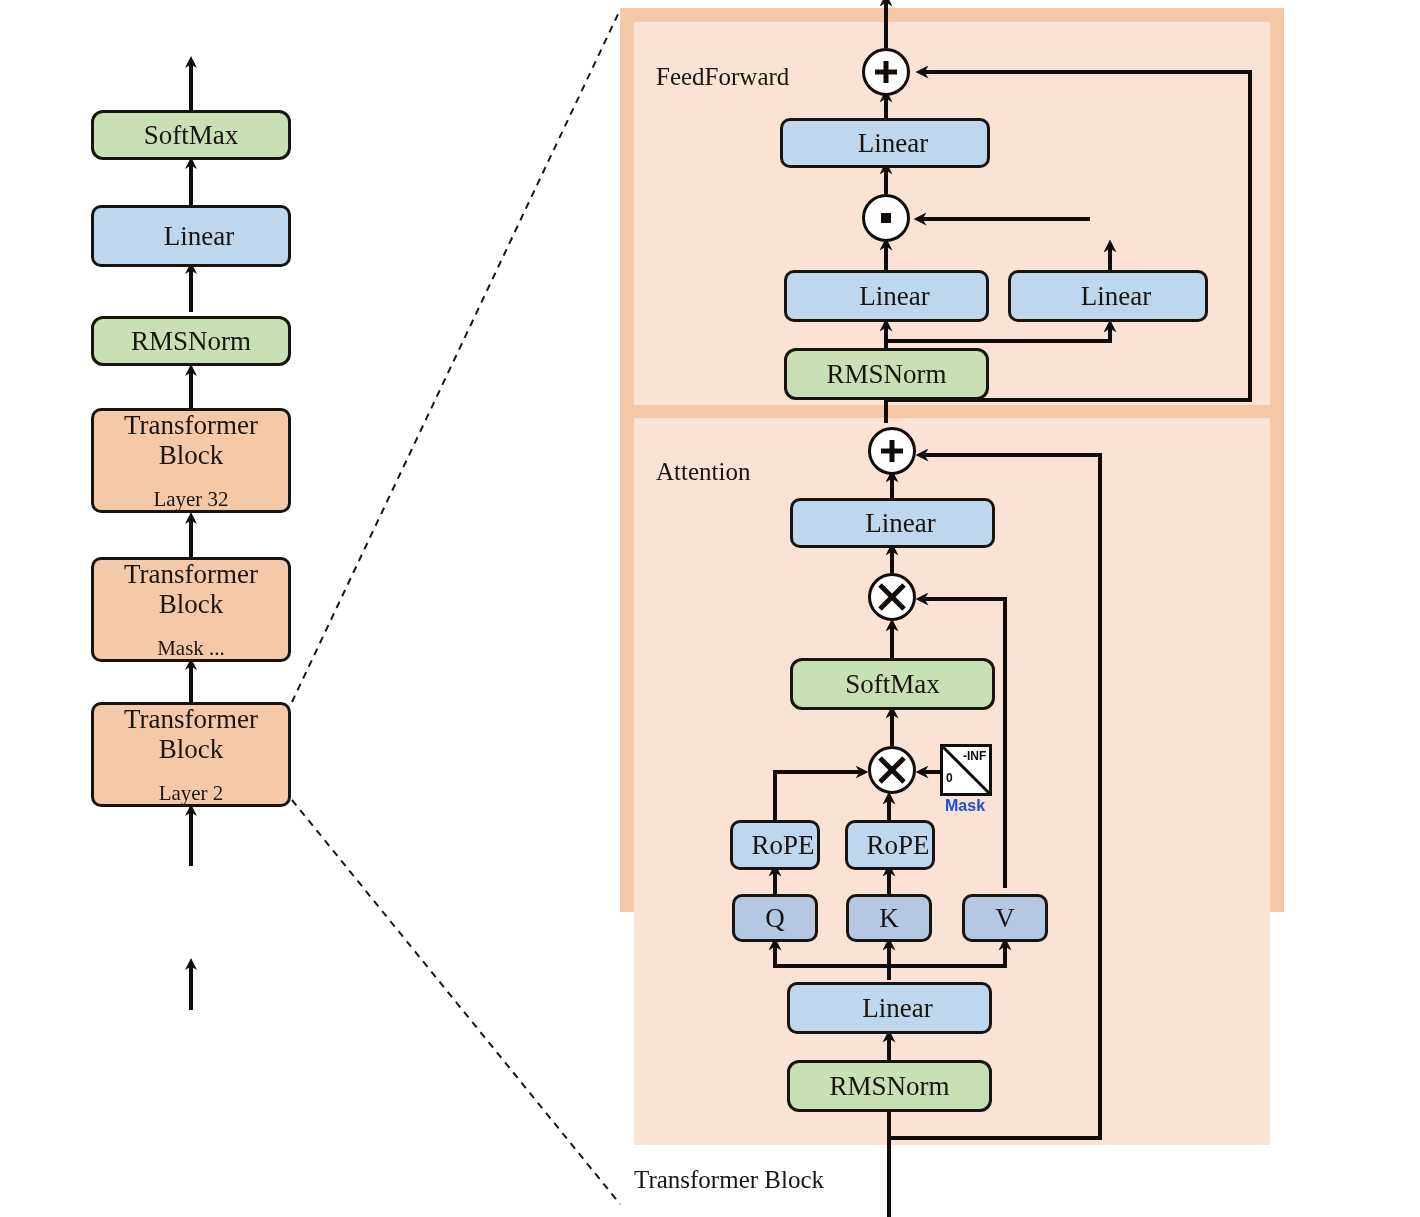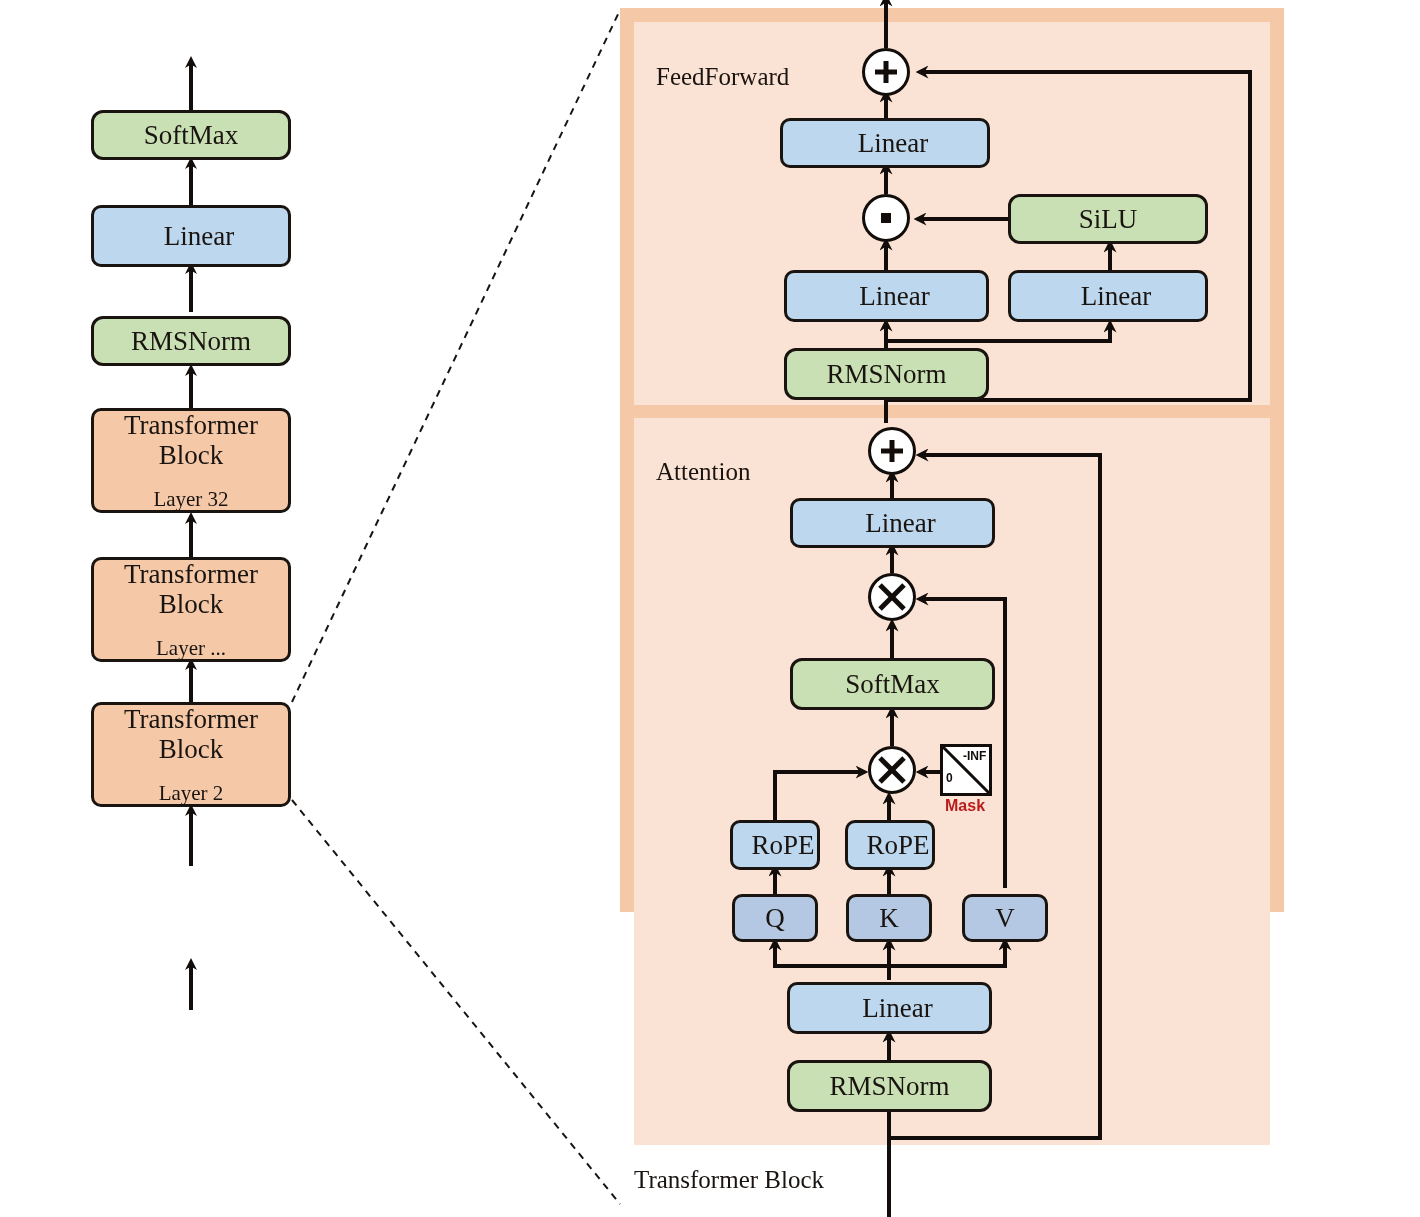--- a/index.html
+++ b/index.html
@@ -66,21 +66,21 @@
     width:52px;height:52px;
     border:3px solid #120d0a;
     background:#ffffff;
     box-sizing:border-box;
   }
   .mask-caption{
     position:absolute;
     font-size:16px;
     font-family:"Liberation Sans", sans-serif;
     font-weight:bold;
-    color:#b91c1c;
+    color:#1d4ed8;
     white-space:nowrap;
   }
   .mask-inf, .mask-zero{
     position:absolute;
     font-size:12px;
     font-family:"Liberation Sans", sans-serif;
     font-weight:bold;
     color:#120d0a;
     white-space:nowrap;
   }
@@ -132,21 +132,21 @@
     <span class="main">RMSNorm</span>
   </div>
 
   <div class="node orange left-node" style="left:91px;top:408px;height:105px;">
     <span class="main">Transformer Block</span>
     <span class="sub">Layer 32</span>
   </div>
 
   <div class="node orange left-node" style="left:91px;top:557px;height:105px;">
     <span class="main">Transformer Block</span>
-    <span class="sub">Layer ...</span>
+    <span class="sub">Mask ...</span>
   </div>
 
   <div class="node orange left-node" style="left:91px;top:702px;height:105px;">
     <span class="main">Transformer Block</span>
     <span class="sub">Layer 2</span>
   </div>
 
 
   <div id="outer-panel">
 
@@ -236,23 +236,20 @@
     <div class="node blue" style="left:160px;top:110px;width:210px;height:50px;">
       <span class="main">Linear</span>
     </div>
 
     <div class="op" style="left:242px;top:186px;">
       <svg class="local" width="48" height="48">
         <rect x="16" y="16" width="10" height="10" fill="#120d0a"></rect>
       </svg>
     </div>
 
-    <div class="node green" style="left:388px;top:186px;width:200px;height:50px;">
-      <span class="main">SiLU</span>
-    </div>
 
     <div class="node blue" style="left:164px;top:262px;width:205px;height:52px;">
       <span class="main">Linear</span>
     </div>
 
     <div class="node blue" style="left:388px;top:262px;width:200px;height:52px;">
       <span class="main">Linear</span>
     </div>
 
     <div class="node green" style="left:164px;top:340px;width:205px;height:52px;">

